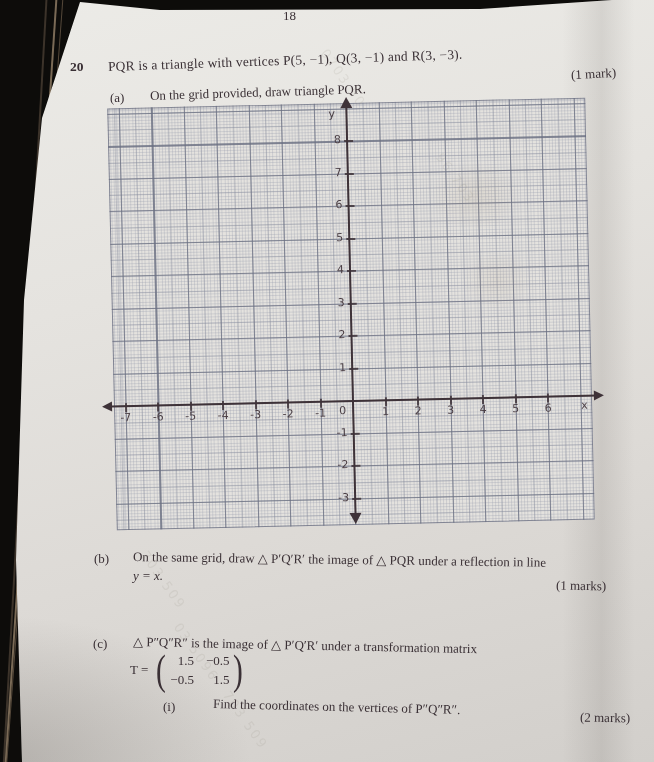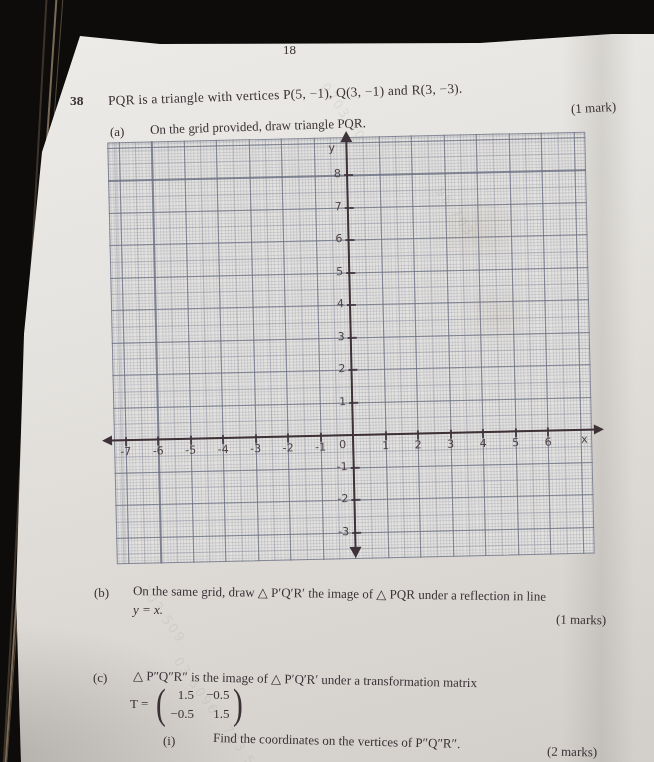--- a/index.html
+++ b/index.html
@@ -9,21 +9,21 @@
   .edgeline{position:absolute;top:-10px;height:800px;width:2px;transform-origin:top center;}
   #el1{left:46px;background:#3c332a;transform:rotate(3.2deg);}
   #el2{left:56px;background:#7a6a56;transform:rotate(3.8deg);width:1.5px;}
   #el3{left:63px;background:#55483a;transform:rotate(4.2deg);width:1px;}
   
   .paper{position:absolute;inset:0;
     background:
       radial-gradient(120% 60% at 0% 100%, rgba(95,90,85,0.30), rgba(0,0,0,0) 32%),
       linear-gradient(to right, rgba(0,0,0,0) 86%, rgba(110,105,100,0.16) 92%, rgba(0,0,0,0) 97%),
       linear-gradient(165deg, #ecebe7 0%, #e5e3df 35%, #dddad6 65%, #d2cfcb 100%);
-    clip-path:polygon(80px 2px,160px 10px,480px 9px,612px 0px,654px 0px,654px 762px,22px 762px,16px 560px,24px 300px,42px 118px);margin-top:34px;}
+    clip-path:polygon(80px 2px,160px 10px,480px 9px,612px 0px,654px 0px,654px 762px,22px 762px,16px 560px,24px 300px,42px 118px);}
   .txt{position:absolute;white-space:nowrap;}
   .wm{position:absolute;color:#8a8577;opacity:0.13;font-family:"DejaVu Sans",sans-serif;
       font-size:13px;letter-spacing:2px;transform:rotate(55deg);transform-origin:left top;}
   #page-num{left:283px;top:8px;font-size:13px;}
   #q-num{left:70px;top:59px;font-size:13.5px;font-weight:600;}
   #q-text{left:108px;top:59px;font-size:13.5px;letter-spacing:0.2px;transform:rotate(-2deg);transform-origin:left center;}
   #mark-a{left:571px;top:66px;font-size:13px;transform:rotate(-3deg);}
   #a-label{left:110px;top:90px;font-size:13px;}
   #a-text{left:150px;top:88px;font-size:13px;transform:rotate(-1.8deg);transform-origin:left center;}
   
@@ -62,35 +62,35 @@
   #b-marks{left:556px;top:578px;font-size:13px;transform:rotate(1deg);}
   
   #c-label{left:93px;top:636px;font-size:13px;}
   #c-text{left:133px;top:634px;font-size:13px;transform:rotate(1.2deg);transform-origin:left center;}
   #matrix{left:130px;top:650px;display:flex;align-items:center;font-size:13px;}
   #matrix .lhs{margin-right:6px;}
   .paren{font-size:42px;font-weight:300;line-height:40px;color:#3a3035;transform:scaleX(0.7);}
   .mcells{display:grid;grid-template-columns:auto auto;column-gap:12px;padding:0 2px;text-align:right;line-height:19px;}
   #i-label{left:163px;top:699px;font-size:13px;}
   #i-text{left:213px;top:696px;font-size:13px;transform:rotate(1.4deg);transform-origin:left center;}
-  #i-marks{left:547px;top:710px;font-size:13px;transform:rotate(1deg);}
+  #i-marks{left:580px;top:710px;font-size:13px;transform:rotate(1deg);}
 </style>
 </head>
 <body>
 
 <div id="stage">
   <div class="edgeline" id="el1"></div>
   <div class="edgeline" id="el2"></div>
   <div class="edgeline" id="el3"></div>
 
   <div class="paper">
 
     <span class="txt" id="page-num">18</span>
 
-    <span class="txt" id="q-num">38</span>
+    <span class="txt" id="q-num">20</span>
     <span class="txt" id="q-text">PQR is a triangle with vertices P(5, −1), Q(3, −1) and R(3, −3).</span>
     <span class="txt" id="mark-a">(1 mark)</span>
 
     <span class="txt" id="a-label">(a)</span>
     <span class="txt" id="a-text">On the grid provided, draw triangle PQR.</span>
 
     <div id="grid">
       <div class="stain" id="st1"></div>
       <div class="stain" id="st2"></div>
       <div class="axis" id="yaxis"></div>

